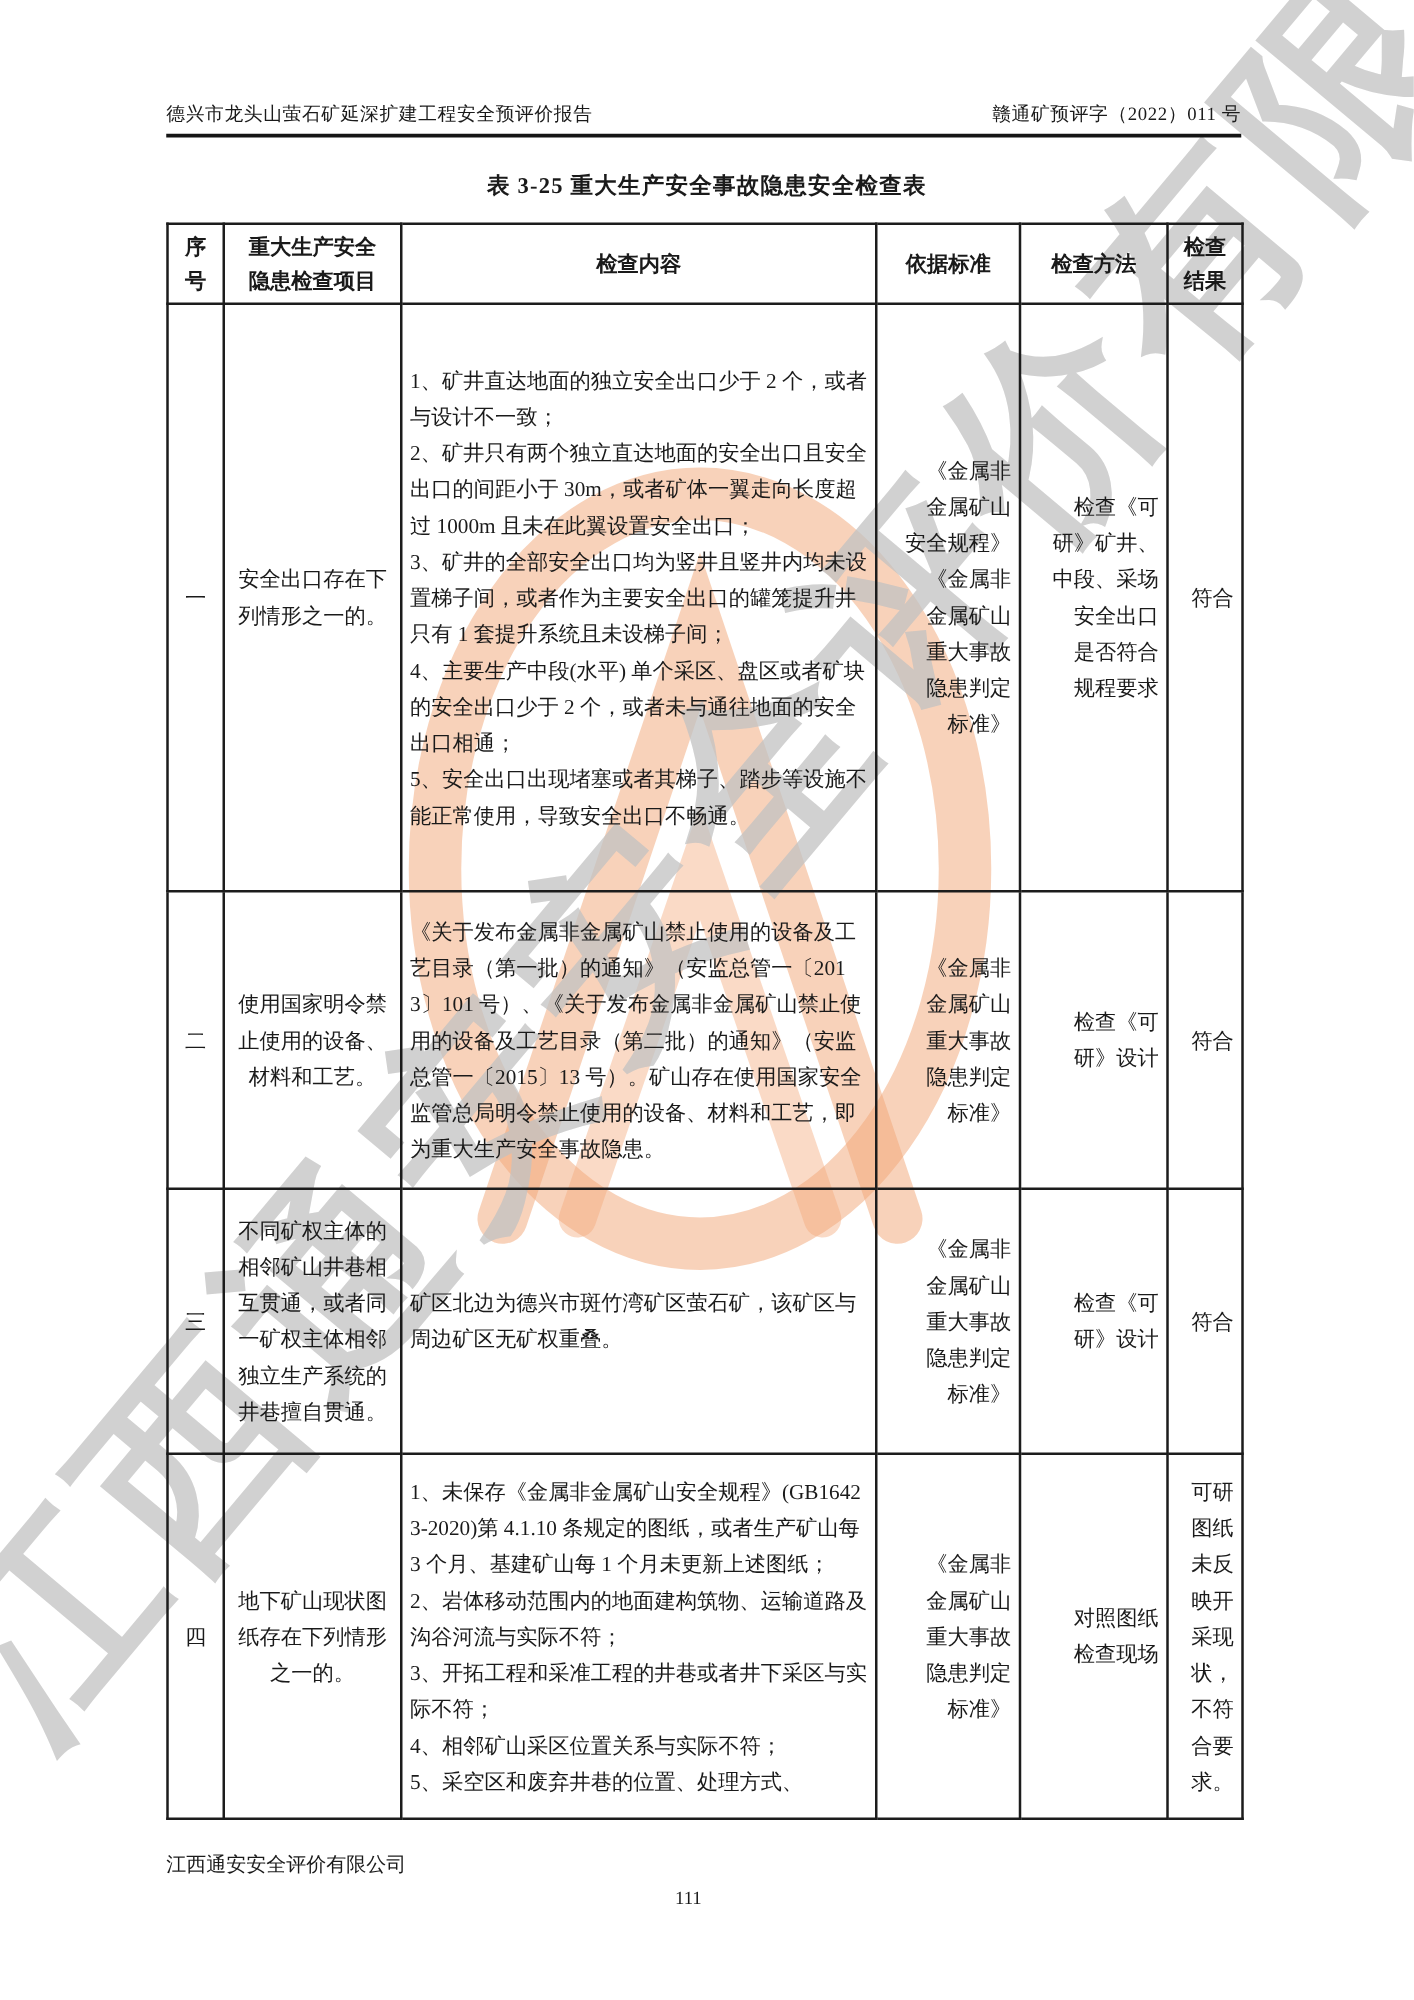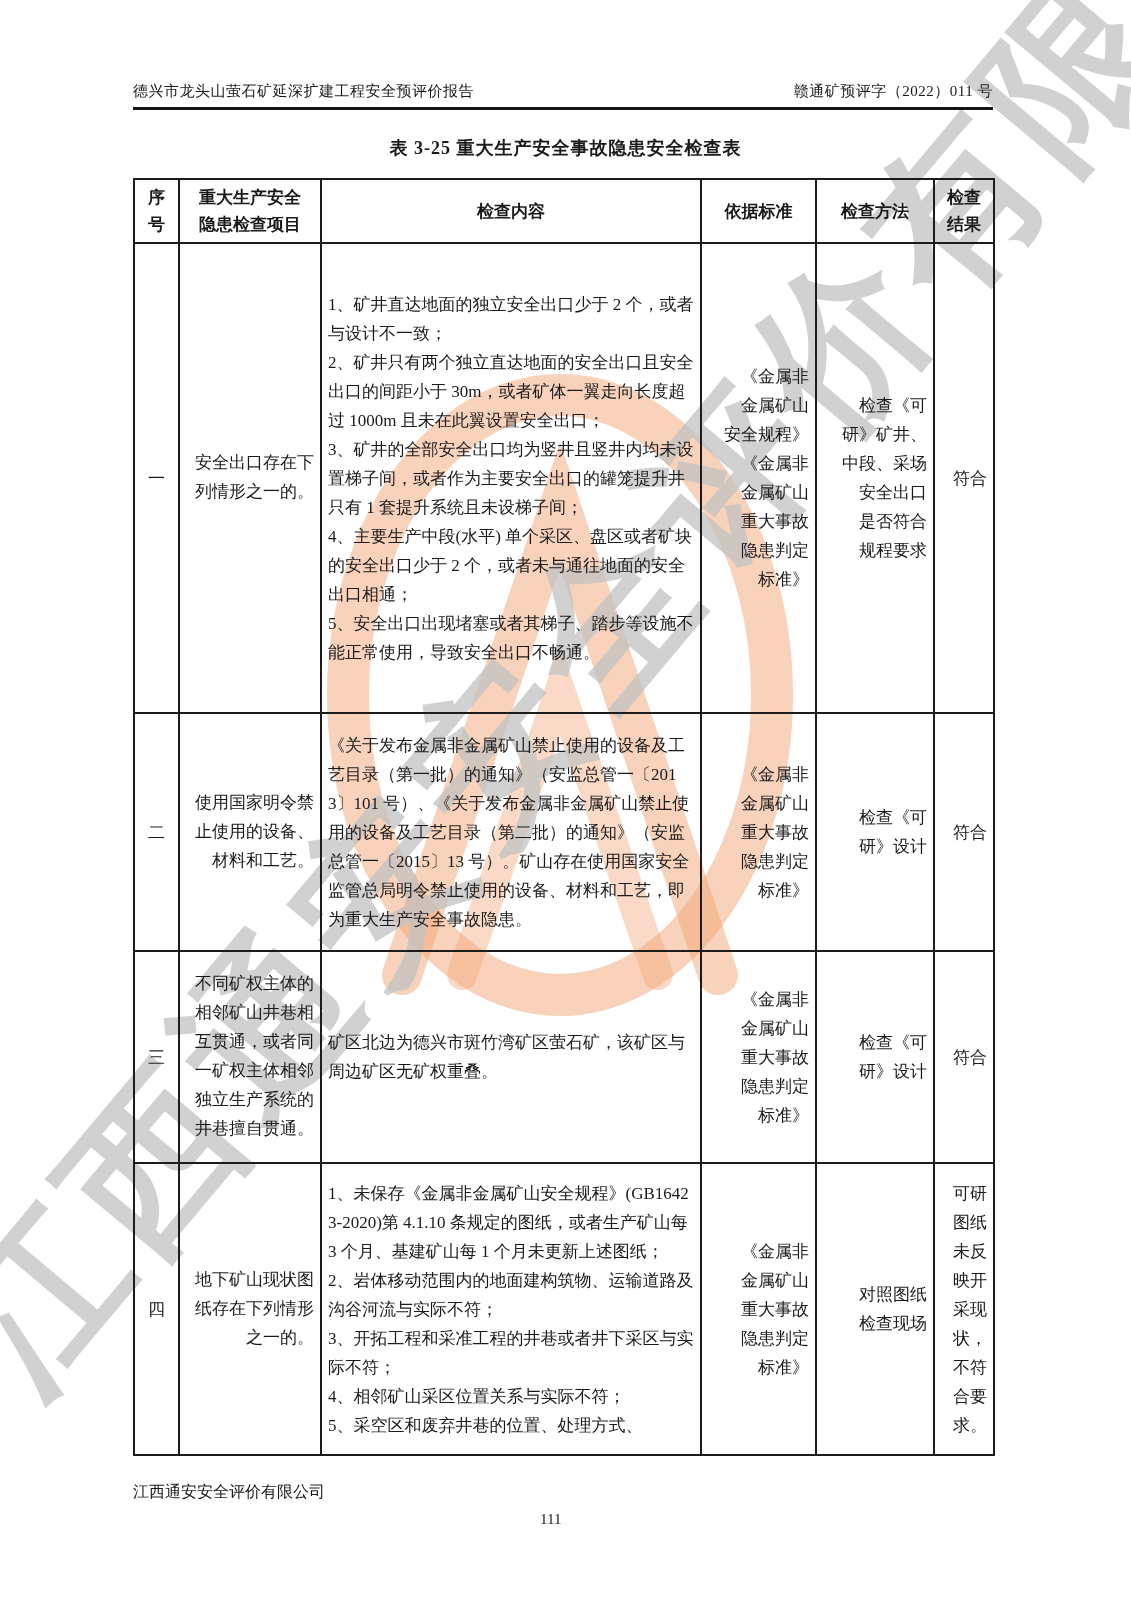--- a/index.html
+++ b/index.html
@@ -28,21 +28,21 @@
     position:absolute;top:178px;left:133px;width:860px;
     border-collapse:collapse;table-layout:fixed;background:transparent;z-index:2;
   }
   table.checklist th,table.checklist td{
     border:2px solid #1c1c1c;font-size:17px;line-height:29px;
     padding:2px 6px;vertical-align:middle;white-space:pre-wrap;
     word-break:break-all;overflow:hidden;
   }
   table.checklist th{font-weight:bold;text-align:center;line-height:27px;}
   td.c-seq{text-align:center;}
-  td.c-item{text-align:right;padding:2px 8px;font-family:Liberation Mono, monospace;}
+  td.c-item{text-align:center;padding:2px 8px;}
   td.c-content{text-align:left;padding:4px 9px;vertical-align:middle;}
   td.c-content-center{padding:4px 9px;border-radius:21px;}
   td.c-standard,td.c-method,td.c-result{text-align:right;padding:2px 4px;}
   tr.hdr{height:64px;}
   tr.r1{height:470px;}
   tr.r2{height:238px;}
   tr.r3{height:212px;}
   tr.r4{height:292px;}
   
   .footer-company{position:absolute;left:133px;top:1482px;font-size:16px;z-index:3;}

